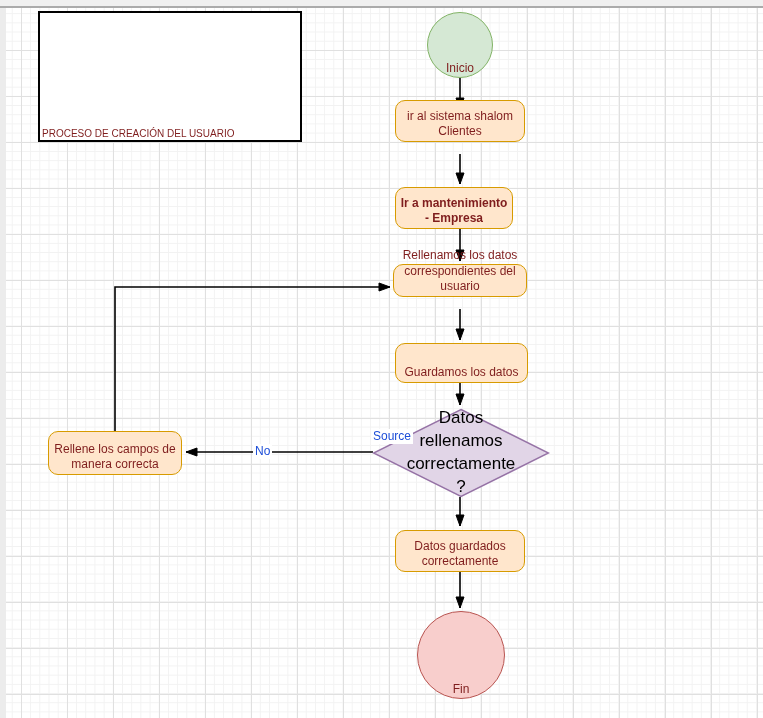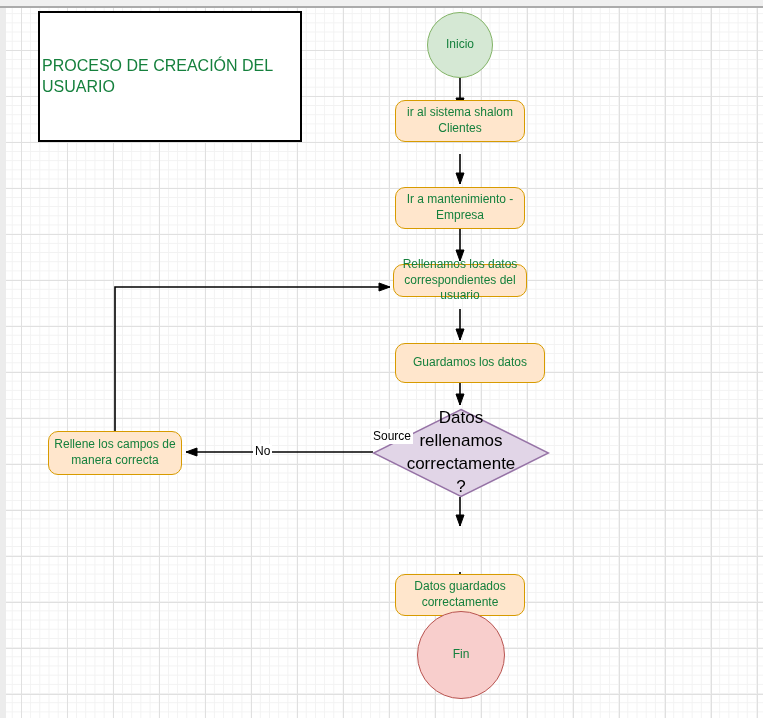--- a/index.html
+++ b/index.html
@@ -31,34 +31,34 @@
   .top-edge {
     position: absolute; left: 0; top: 0; right: 0; height: 6px;
     background: #f0f0f0;
     border-bottom: 2px solid #ababab;
   }
   .edges-layer { position: absolute; left: 0; top: 0; }
   .node {
     position: absolute;
     box-sizing: border-box;
     display: flex;
-    align-items: center;
+    align-items: flex-end;
     justify-content: center;
     text-align: center;
     font-size: 12px;
     line-height: 1.3;
-    color: #15803d;
+    color: #7f1d1d;
   }
   .title-box {
     background: #ffffff;
     border: 2px solid #000000;
     justify-content: flex-start;
     text-align: left;
     padding-left: 2px;
-    font-size: 16px;
+    font-size: 10px;
   }
   .rounded {
     background: #ffe6cc;
     border: 1.5px solid #d79b00;
     border-radius: 10px;
     padding: 1px 2px;
   }
   .ellipse { border-radius: 50%; }
   .green { background: #d5e8d4; border: 1.5px solid #82b366; }
   .red   { background: #f8cecc; border: 1.5px solid #b85450; }
@@ -69,21 +69,21 @@
     transform: translate(-50%, -50%);
     width: 112px;
     text-align: center;
     font-size: 17px;
     line-height: 1.35;
     color: #000000;
   }
   .edge-label {
     position: absolute;
     background: #ffffff;
-    color: #000000;
+    color: #1d4ed8;
     font-size: 12px;
     line-height: 15px;
     padding: 0 2px;
     white-space: nowrap;
   }
 </style>
 </head>
 <body>
 
 <div class="stage">
@@ -110,44 +110,44 @@
   </div>
 
   <div class="node ellipse green" style="left:427px; top:12px; width:66px; height:66px;">
     <span>Inicio</span>
   </div>
 
   <div class="node rounded" style="left:395px; top:100px; width:130px; height:42px;">
     <span>ir al sistema shalom Clientes</span>
   </div>
 
-  <div class="node rounded" style="left:395px; top:187px; width:130px; height:42px;">
+  <div class="node rounded" style="left:395px; top:187px; width:118px; height:42px;font-weight:bold;">
     <span>Ir a mantenimiento - Empresa</span>
   </div>
 
   <div class="node rounded" style="left:393px; top:264px; width:134px; height:33px;">
     <span>Rellenamos los datos correspondientes del usuario</span>
   </div>
 
-  <div class="node rounded" style="left:395px; top:343px; width:150px; height:40px;">
+  <div class="node rounded" style="left:395px; top:343px; width:133px; height:40px;">
     <span>Guardamos los datos</span>
   </div>
 
   <div class="diamond-wrap" style="left:372px; top:408px; width:178px; height:90px;">
     <svg width="178" height="90" viewBox="0 0 178 90">
       <polygon points="89,1.5 176.5,45 89,88.5 1.5,45" fill="#e1d5e7" stroke="#9673a6" stroke-width="1.5"></polygon>
     </svg>
     <div class="diamond-label">Datos rellenamos correctamente ?</div>
   </div>
 
   <div class="node rounded" style="left:48px; top:431px; width:134px; height:44px;">
     <span>Rellene los campos de manera correcta</span>
   </div>
 
-  <div class="node rounded" style="left:395px; top:530px; width:130px; height:42px;margin-top:44px;">
+  <div class="node rounded" style="left:395px; top:530px; width:130px; height:42px;">
     <span>Datos guardados correctamente</span>
   </div>
 
   <div class="node ellipse red" style="left:417px; top:611px; width:88px; height:88px;">
     <span>Fin</span>
   </div>
 
   <div class="edge-label" style="left:253px; top:444px;">No</div>
   <div class="edge-label" style="left:371px; top:429px;">Source</div>
 

